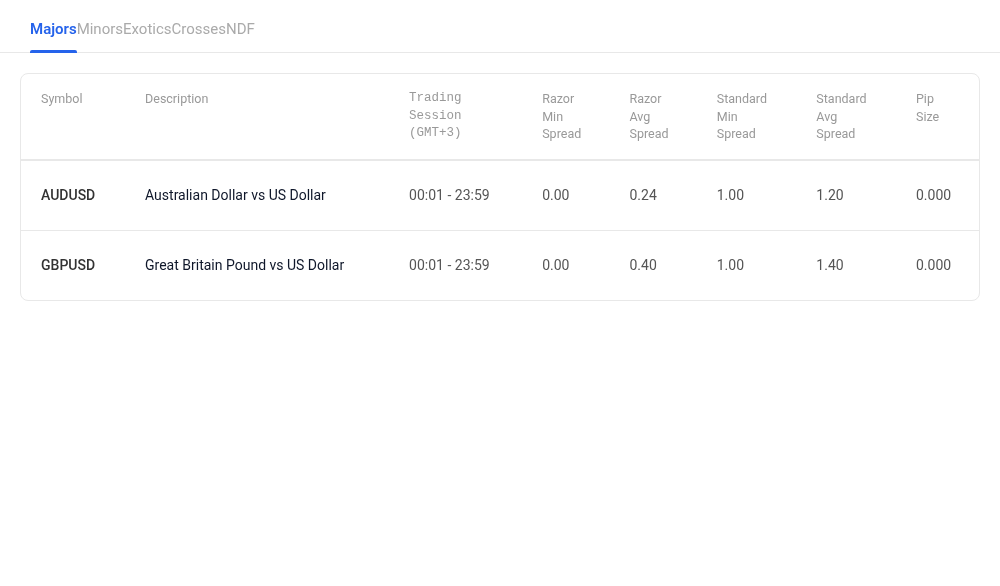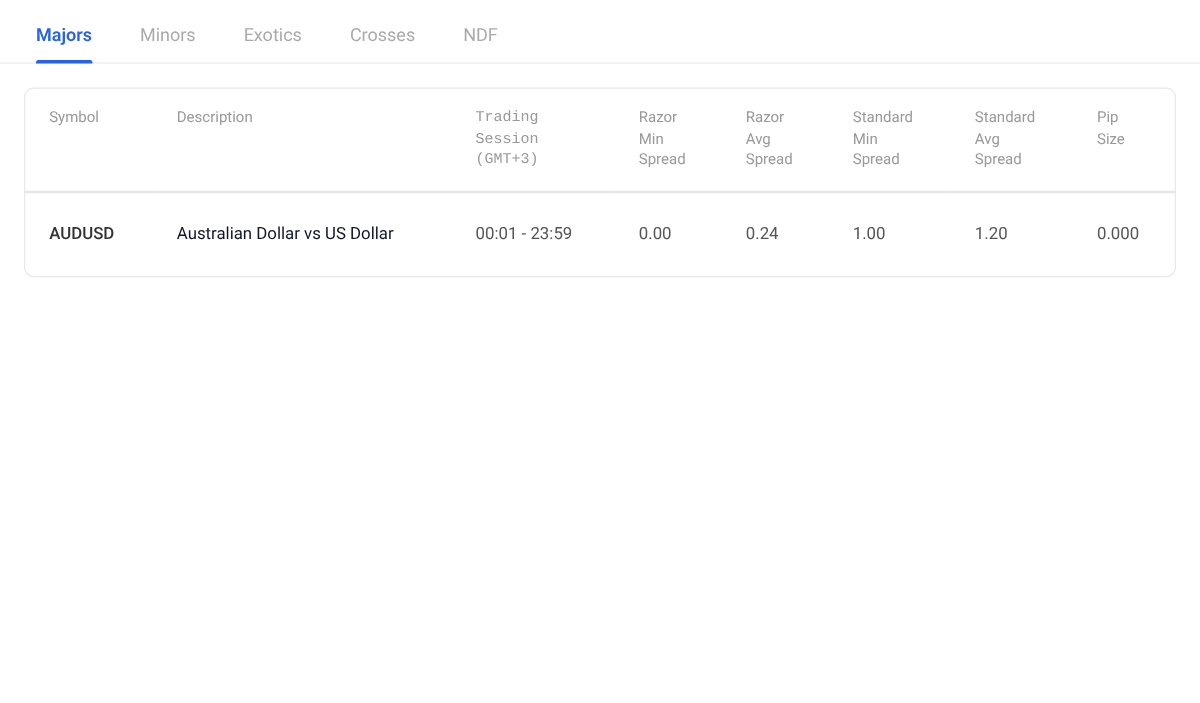--- a/index.html
+++ b/index.html
@@ -14,21 +14,20 @@
       color: #333;
       width: 1000px;
       min-height: 586px;
     }
 
     .tab-bar {
       display: flex;
       align-items: flex-end;
       padding: 0 30px;
       border-bottom: 1px solid #e8e8e8;
-      gap: 40px;
     }
 
     .tab-item {
       padding: 20px 0 14px;
       font-size: 15px;
       color: #aaa;
       cursor: pointer;
       position: relative;
       font-weight: 400;
     }
@@ -152,15 +151,25 @@
     <tr>
           <td class="symbol">AUDUSD</td>
           <td class="description">Australian Dollar vs US Dollar</td>
           <td class="trading-session">00:01 - 23:59</td>
           <td class="number">0.00</td>
           <td class="number">0.24</td>
           <td class="number">1.00</td>
           <td class="number">1.20</td>
           <td class="number">0.000</td>
         </tr>
+        <tr>
+          <td class="symbol">GBPUSD</td>
+          <td class="description">Great Britain Pound vs US Dollar</td>
+          <td class="trading-session">00:01 - 23:59</td>
+          <td class="number">0.00</td>
+          <td class="number">0.40</td>
+          <td class="number">1.00</td>
+          <td class="number">1.40</td>
+          <td class="number">0.000</td>
+        </tr>
       </tbody>
   </table>
 </div>
 
 </body></html>

